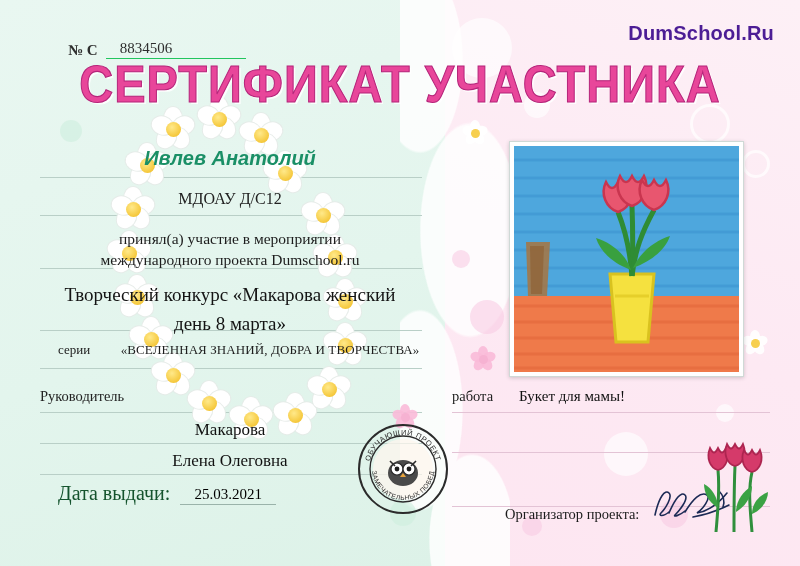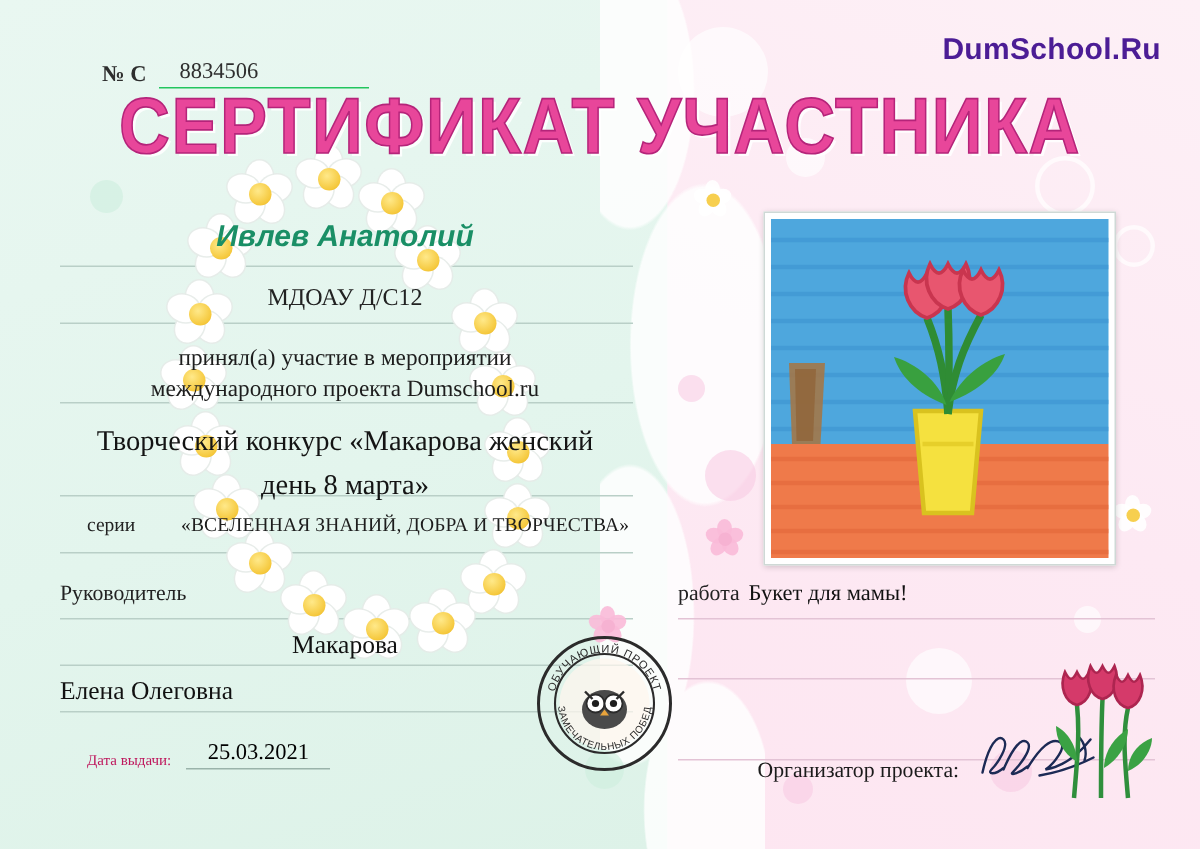--- a/index.html
+++ b/index.html
@@ -148,46 +148,46 @@
   .f-ruk-label {
     position: absolute; left: 40px; width: 380px; top: 388px;
     text-align: left; font-size: 14.5px; color: #222;
   }
   .f-ruk1 {
     position: absolute; left: 40px; width: 380px; top: 420px;
     text-align: center; font-size: 17px; color: #111;
   }
   .f-ruk2 {
     position: absolute; left: 40px; width: 380px; top: 451px;
-    text-align: left; font-size: 17px; color: #111;
+    text-align: center; font-size: 17px; color: #111;
   }
   .f-date-row {
     position: absolute; left: 58px; top: 482px;
     display: flex; align-items: flex-end; gap: 10px;
   }
-  .f-date-row .k { font-size: 10px; color: #be185d; margin-top: 20px; }
+  .f-date-row .k { font-size: 20px; color: #14532d; }
   .f-date-row .v {
     min-width: 96px; text-align: center;
     border-bottom: 1px solid #9ab3aa; font-size: 15px; padding-bottom: 1px;
   }
 
   
   .artwork-frame {
     position: absolute; left: 509px; top: 141px;
     width: 235px; height: 236px;
     background: #ffffff;
     border: 1px solid #cfd9d6;
     box-shadow: 0 1px 4px rgba(0,0,0,.18);
     padding: 4px;
     box-sizing: border-box;
   }
   .artwork { position: relative; width: 100%; height: 100%; overflow: hidden; }
   .work-row {
     position: absolute; left: 452px; top: 388px; width: 320px;
-    display: flex; align-items: flex-end; gap: 0;
+    display: flex; align-items: flex-end; gap: 20px;
   }
   .work-row .k { font-size: 14.5px; color: #222; }
   .work-row .v {
     flex: 1; font-size: 15px; color: #111; padding-left: 6px;
   }
   .rule-r { position: absolute; border-top: 1px solid #e3c3d5; height: 0; }
 
   .org-row {
     position: absolute; left: 505px; top: 485px;
     display: flex; align-items: flex-end; gap: 6px;

